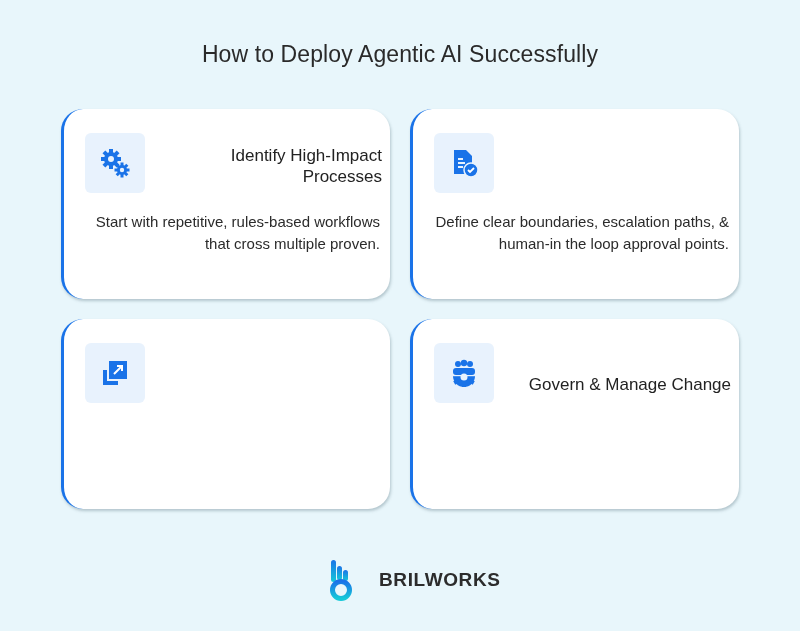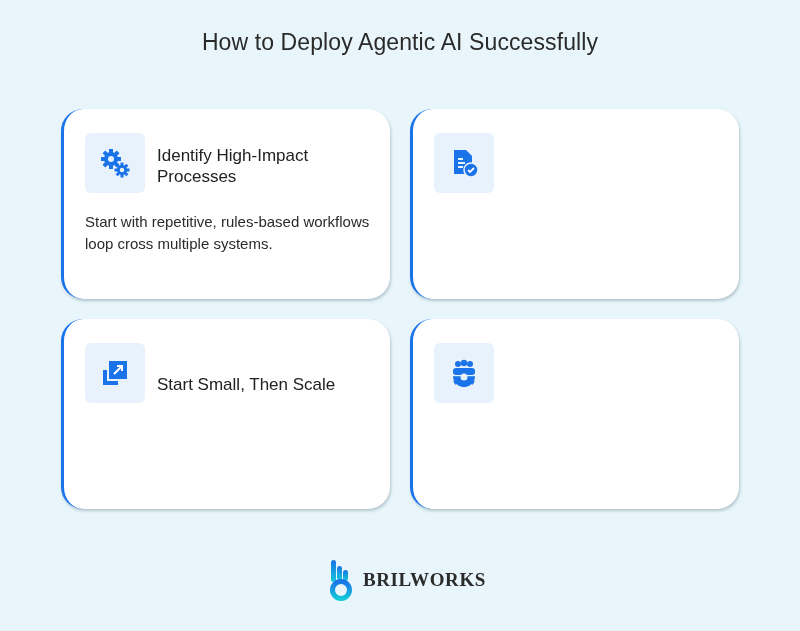--- a/index.html
+++ b/index.html
@@ -4,50 +4,51 @@
 <style>
   * { box-sizing: border-box; margin: 0; padding: 0; }
   html, body { width: 800px; height: 631px; overflow: hidden; }
   body {
     background: #e8f6fb;
     font-family: "Liberation Sans", "DejaVu Sans", sans-serif;
     color: #222;
     position: relative;
   }
   .title {
-    position: absolute; top: 29px; left: 0; width: 800px;
+    position: absolute; top: 41px; left: 0; width: 800px;
     text-align: center; font-size: 23px; color: #2a2a2a; letter-spacing: 0.1px;
   }
   .card {
     position: absolute; width: 329px; height: 190px;
     background: #ffffff;
     border-radius: 22px;
     border-left: 3px solid #1a73e8;
     box-shadow: 1px 2px 3px rgba(80,110,120,0.35);
+    text-align: right;
   }
   .card .icon-box {
     position: absolute; left: 21px; top: 24px; width: 60px; height: 60px;
     background: #e8f2fd; border-radius: 6px;
     display: flex; align-items: center; justify-content: center;
   }
   .card .card-title {
     position: absolute; left: 93px; top: 36px; width: 225px;
     font-size: 17px; line-height: 21px; color: #222;
   }
   .card .card-title.single { top: 55px; }
   .card .card-desc {
     position: absolute; left: 21px; top: 102px; width: 295px;
     font-size: 15px; line-height: 22px; color: #2b2b2b;
   }
   .logo {
     position: absolute; left: 329px; top: 558px; display: flex; align-items: center;
   }
   .logo-text {
-    margin-left: 8px; font-size: 19px; font-weight: bold; letter-spacing: 0.6px; color: #2c2c2c;
-    font-family: Liberation Serif, serif;
+    margin-left: 24px; font-size: 19px; font-weight: bold; letter-spacing: 0.6px; color: #2c2c2c;
+    font-family: Liberation Sans, sans-serif;
   }
 </style>
 </head>
 <body>
 
 <div class="title">How to Deploy Agentic AI Successfully</div>
 
 <div class="card" style="left:61px; top:109px;">
   <div class="icon-box">
     <svg width="34" height="34" viewBox="0 0 34 34">
@@ -65,64 +66,65 @@
           <rect x="-7.5" y="-1.5" width="15" height="3"></rect>
           <rect x="-1.5" y="-7.5" width="3" height="15" transform="rotate(45)"></rect>
           <rect x="-1.5" y="-7.5" width="3" height="15" transform="rotate(-45)"></rect>
         </g>
       </g>
       <circle cx="13" cy="13" r="3" fill="#e8f2fd"></circle>
       <circle cx="24" cy="24" r="2.2" fill="#e8f2fd"></circle>
     </svg>
   </div>
   <div class="card-title">Identify High-Impact Processes</div>
-  <div class="card-desc">Start with repetitive, rules-based workflows loop cross multiple systems.</div>
+  <div class="card-desc">Start with repetitive, rules-based workflows that cross multiple proven.</div>
 </div>
 
 <div class="card" style="left:410px; top:109px;">
   <div class="icon-box">
     <svg width="34" height="34" viewBox="0 0 34 34">
       <path d="M7 4 h12 l6 6 v18 h-18 z" fill="#1a73e8"></path>
       <rect x="11" y="12" width="5" height="2" fill="#e8f2fd"></rect>
       <rect x="11" y="16" width="7" height="2" fill="#e8f2fd"></rect>
       <rect x="11" y="20" width="5" height="2" fill="#e8f2fd"></rect>
       <circle cx="24" cy="24" r="7" fill="#1a73e8" stroke="#e8f2fd" stroke-width="1.5"></circle>
       <path d="M21 24 l2 2 l4 -4" stroke="#fff" stroke-width="1.8" fill="none"></path>
     </svg>
   </div>
+  <div class="card-desc">Define clear boundaries, escalation paths, &amp; human-in the loop approval points.</div>
 </div>
 
 <div class="card" style="left:61px; top:319px;">
   <div class="icon-box">
     <svg width="34" height="34" viewBox="0 0 34 34">
       <path d="M5 14 v15 h15 v-4 h-11 v-11 z" fill="#1a73e8"></path>
       <rect x="11" y="5" width="18" height="18" fill="#1a73e8"></rect>
       <path d="M16 18 l8 -8 M19 10 h5 v5" stroke="#fff" stroke-width="2" fill="none"></path>
     </svg>
   </div>
-  <div class="card-title single">Start Small, Then Scale</div>
 </div>
 
 <div class="card" style="left:410px; top:319px;">
   <div class="icon-box">
     <svg width="34" height="34" viewBox="0 0 34 34">
       <g fill="#1a73e8">
         <circle cx="11" cy="8" r="3"></circle>
         <circle cx="17" cy="7" r="3.2"></circle>
         <circle cx="23" cy="8" r="3"></circle>
         <rect x="6" y="12" width="22" height="7" rx="3"></rect>
         <path d="M6 20 h22 a11 11 0 0 1 -22 0 z"></path>
         <rect x="15" y="27" width="4" height="4"></rect>
         <rect x="7" y="24" width="4" height="4" transform="rotate(-30 9 26)"></rect>
         <rect x="23" y="24" width="4" height="4" transform="rotate(30 25 26)"></rect>
       </g>
       <circle cx="17" cy="21" r="3.5" fill="#e8f2fd"></circle>
       <rect x="6" y="19" width="22" height="1.2" fill="#e8f2fd"></rect>
     </svg>
   </div>
+  <div class="card-title single">Govern &amp; Manage Change</div>
 </div>
 
 <div class="logo">
   <svg width="26" height="44" viewBox="0 0 26 44">
     <defs>
       <linearGradient id="lg" x1="0" y1="0" x2="0" y2="1">
         <stop offset="0" stop-color="#1a73e8"></stop>
         <stop offset="1" stop-color="#14c8d8"></stop>
       </linearGradient>
     </defs>

